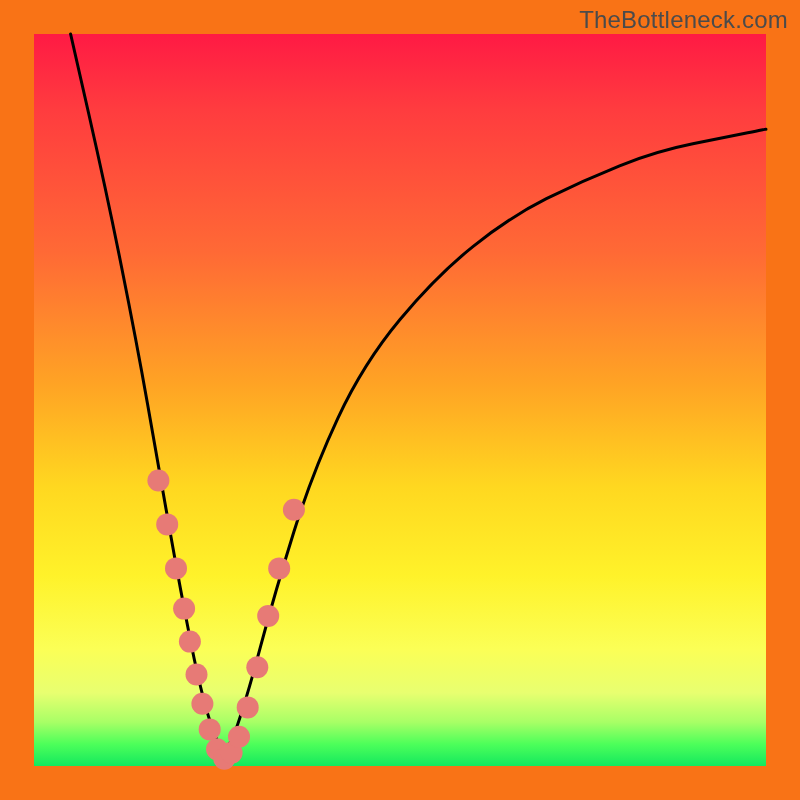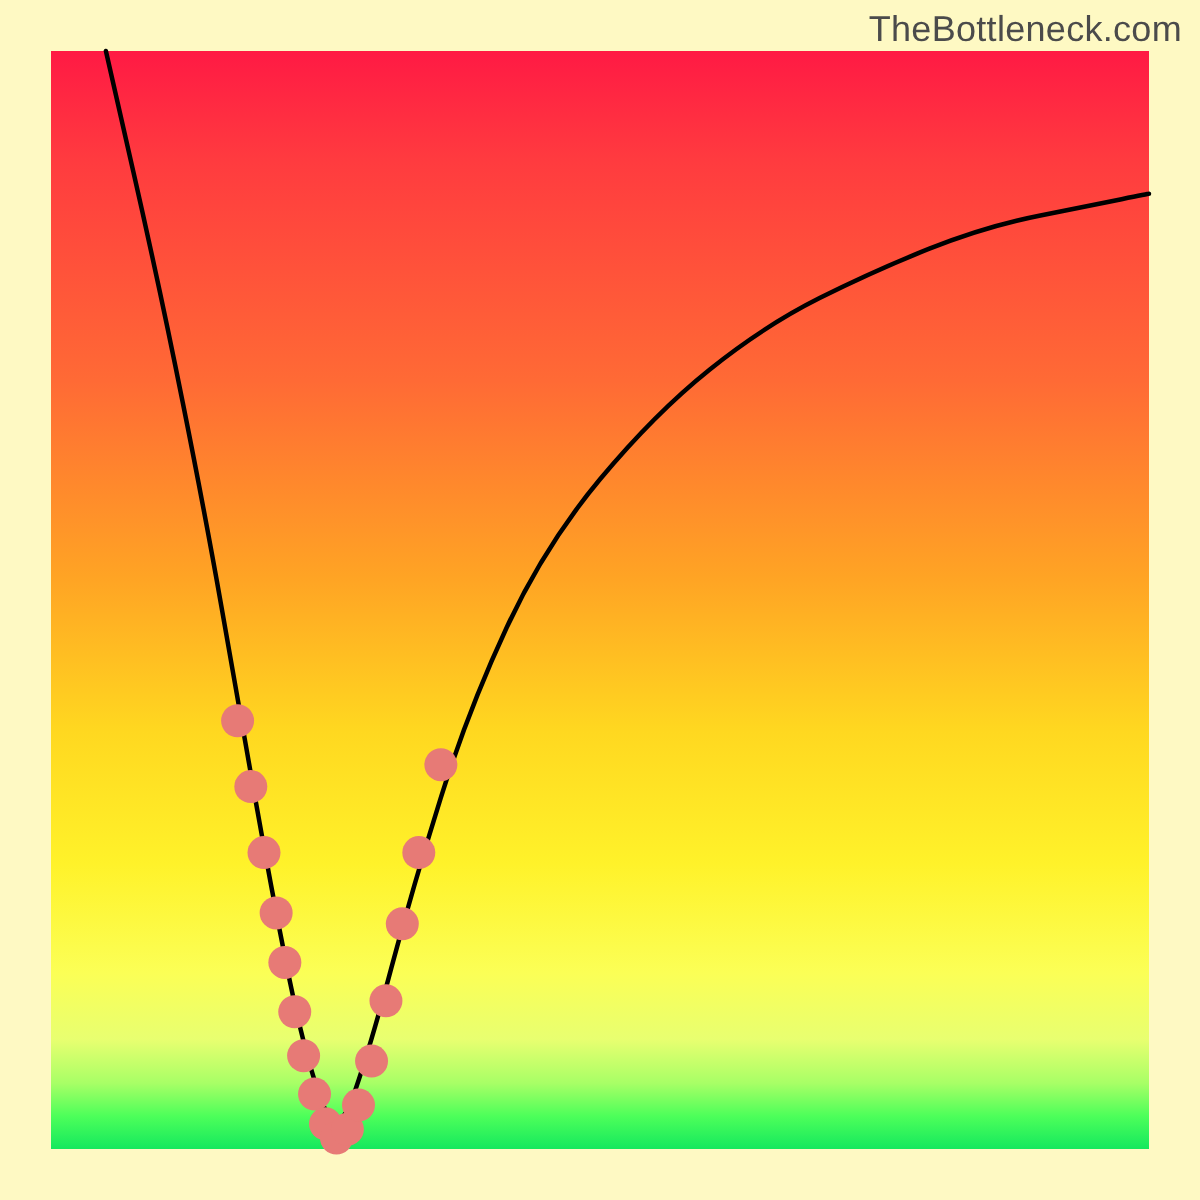--- a/index.html
+++ b/index.html
@@ -7,21 +7,21 @@
     padding: 0;
     width: 800px;
     height: 800px;
     overflow: hidden;
     background: #000;
     font-family: Arial, Helvetica, sans-serif;
   }
   .frame {
     position: absolute;
     inset: 0;
-    background: #fef9c3;
+    background: #f97316;
   }
   .plot-area {
     position: absolute;
     left: 34px;
     top: 34px;
     width: 732px;
     height: 732px;
     
     background: linear-gradient(
       to bottom,

